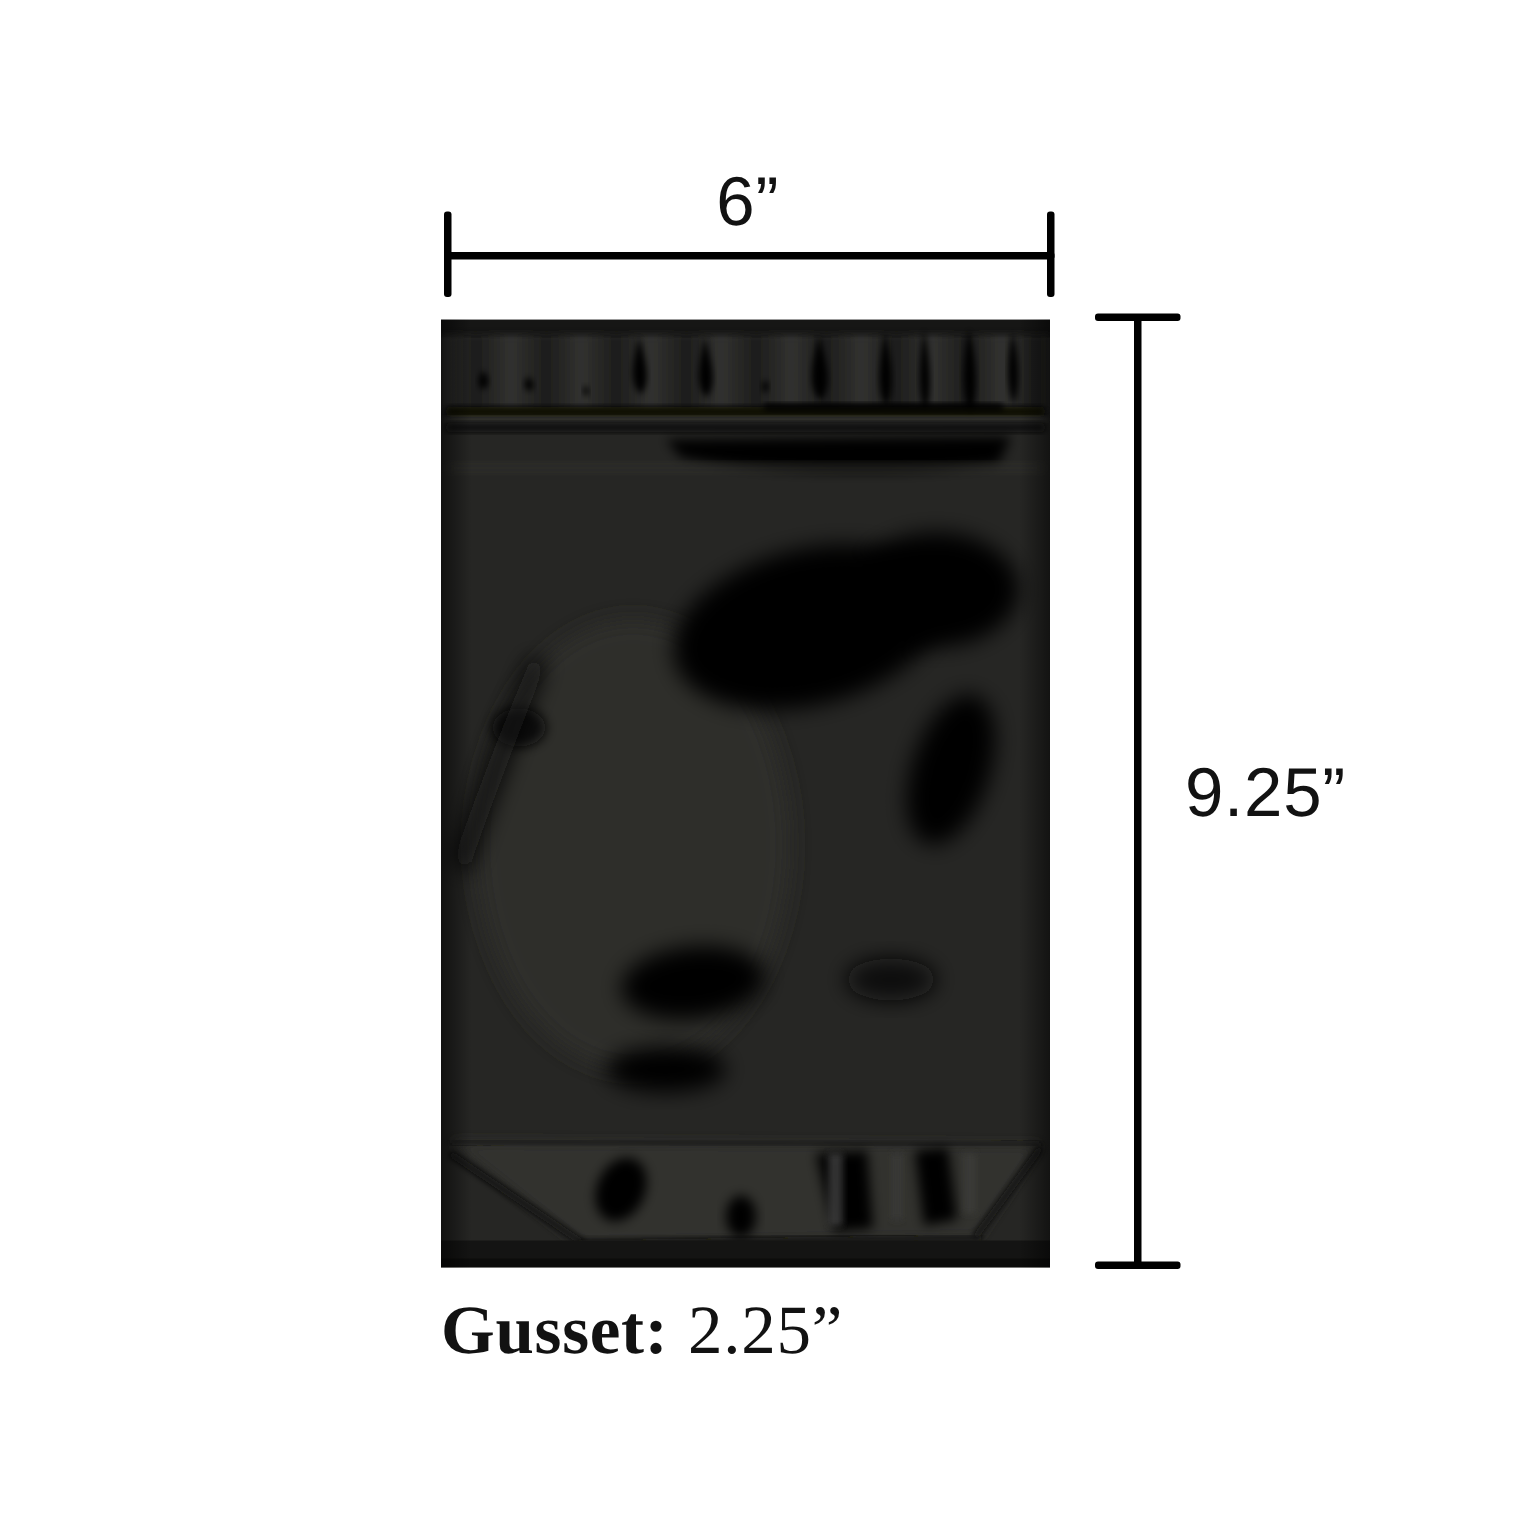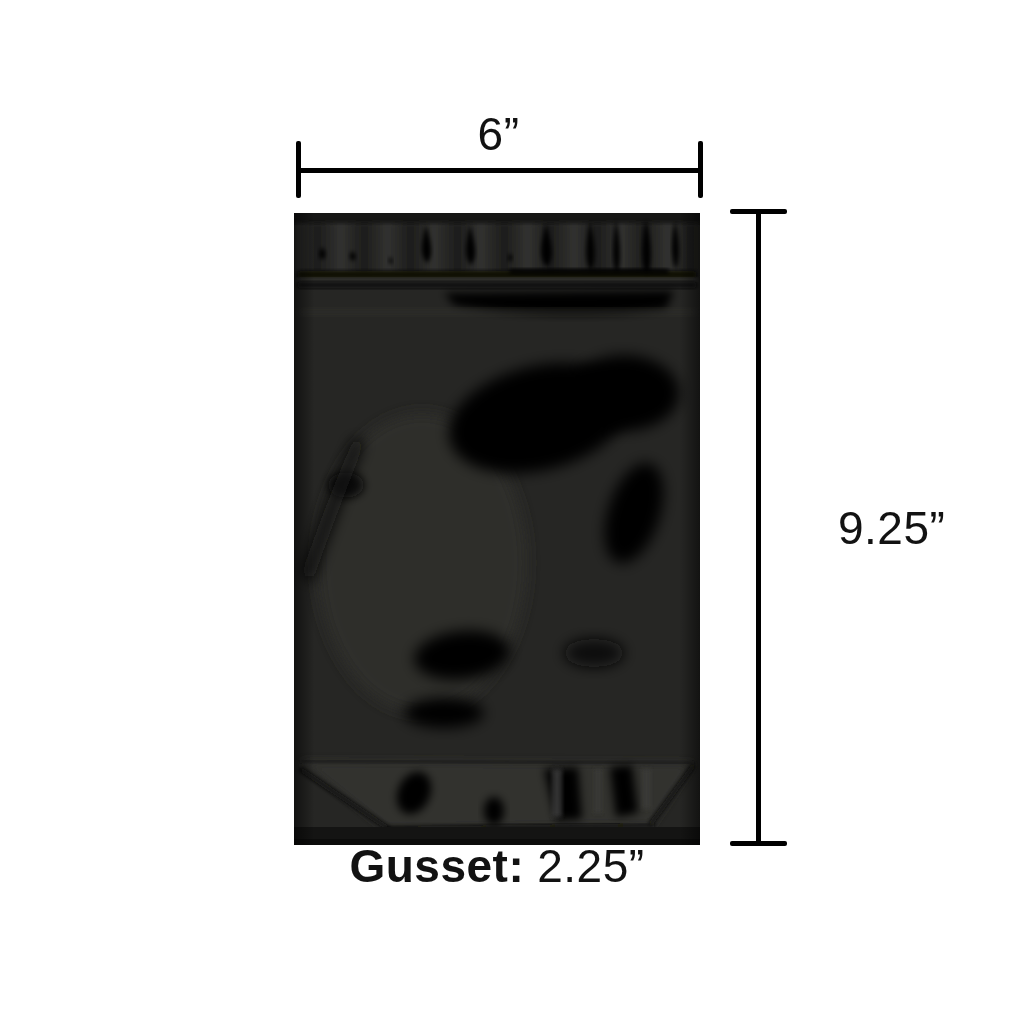--- a/index.html
+++ b/index.html
@@ -19,22 +19,22 @@
   .dim{position:absolute;background:var(--dim-line);border-radius:2px;}
   #h-bar   {left:296px;top:168px;width:407px;height:5px;}
   #h-tick-l{left:296px;top:141px;width:5px;height:57px;}
   #h-tick-r{left:698px;top:141px;width:5px;height:57px;}
   #v-bar   {left:756px;top:211px;width:5px;height:634px;}
   #v-cap-t {left:730px;top:209px;width:57px;height:5px;}
   #v-cap-b {left:730px;top:841px;width:57px;height:5px;}
   
   .label{position:absolute;color:var(--label-text);font-size:46px;line-height:46px;letter-spacing:0.5px;white-space:nowrap;}
   #width-label {left:297px;top:111px;width:403px;text-align:center;}
-  #height-label{left:790px;top:505px;margin-left:48px;}
-  #gusset-label{left:294px;top:843px;width:406px;text-align:center;}
+  #height-label{left:790px;top:505px;}
+  #gusset-label{left:294px;top:864px;width:406px;font-family:Liberation Serif, serif;}
   #gusset-label .bold{font-weight:700;}
   #gusset-label .val{font-weight:400;margin-left:13px;}
   
   #bag{position:absolute;left:294px;top:213px;width:406px;height:632px;}
   #bag svg{display:block;}
   .bagbase{fill:var(--bag-base);}
 </style>
 </head>
 <body>
 

